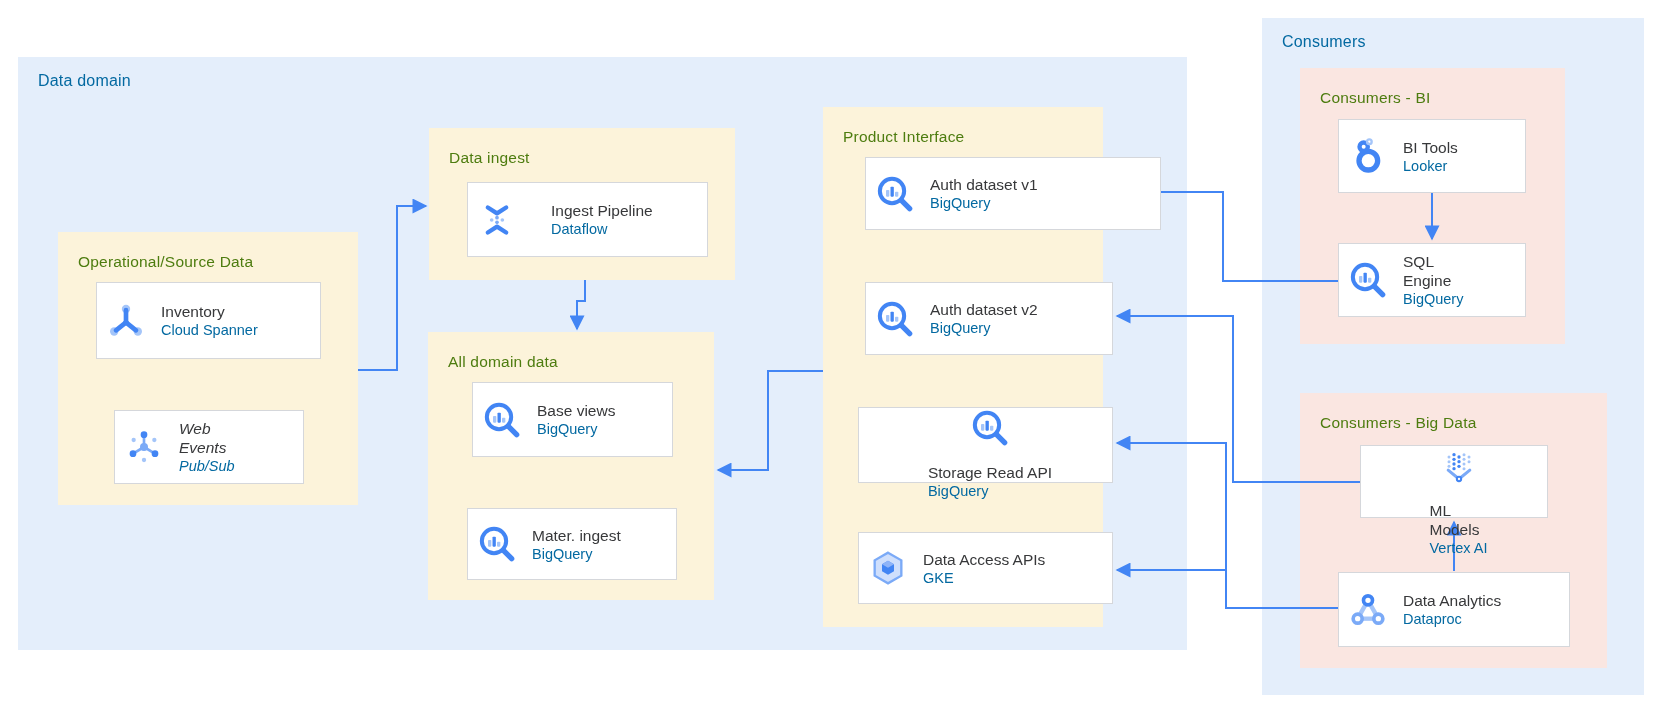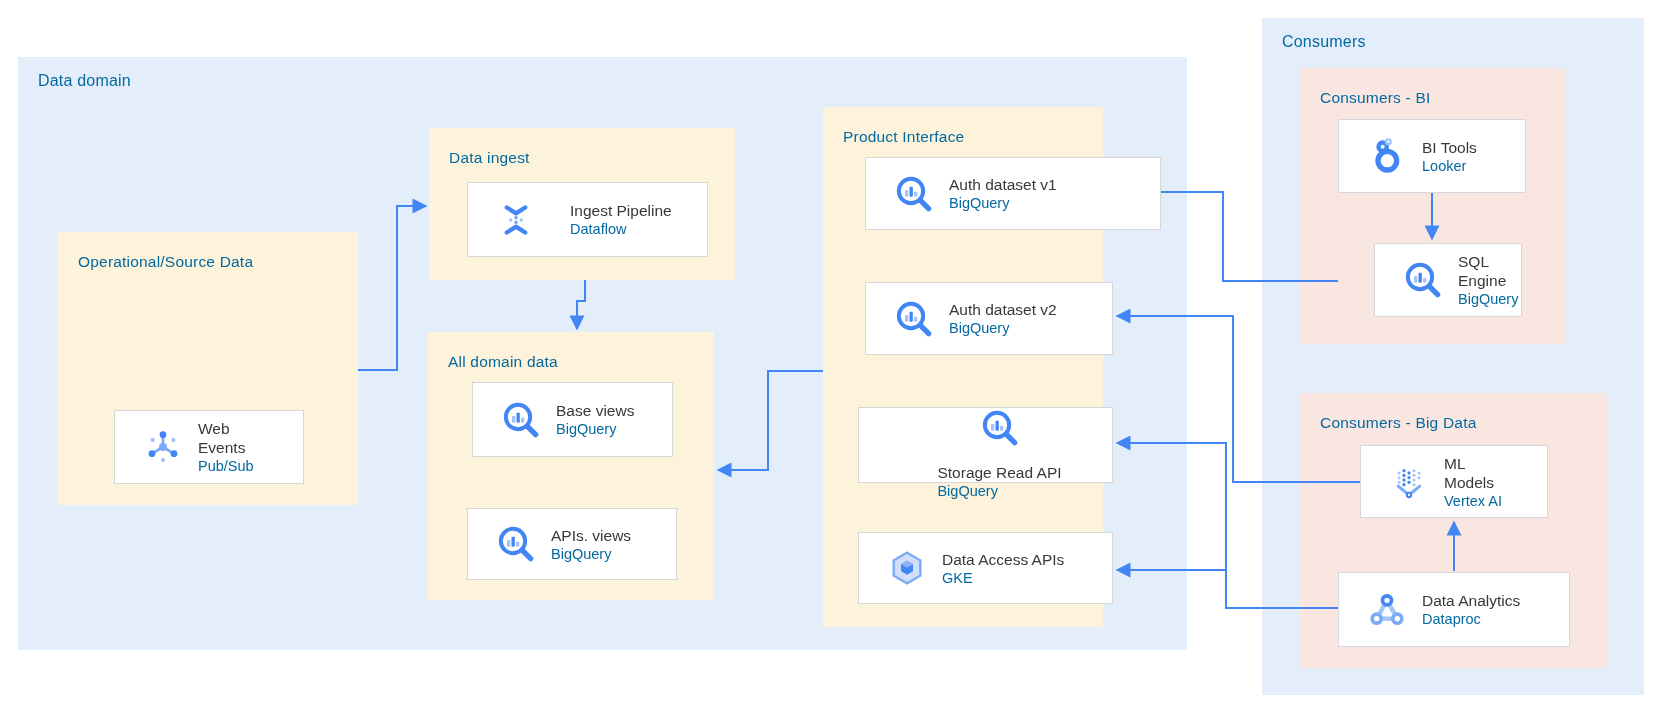--- a/index.html
+++ b/index.html
@@ -4,24 +4,24 @@
 <style>
   html,body{margin:0;padding:0;background:#ffffff;}
   body{font-family:"Liberation Sans",sans-serif;}
   #canvas{position:relative;width:1664px;height:716px;background:#ffffff;overflow:hidden;}
 
   .region{position:absolute;background:#e4eefb;}
   .group{position:absolute;background:#fcf3da;}
   .group.pink{background:#fae6e1;}
 
   .region-label{position:absolute;left:20px;top:15px;font-size:16px;color:#0369a1;letter-spacing:.2px;}
-  .group-label{position:absolute;left:20px;top:21px;font-size:15.5px;color:#0369a1;letter-spacing:.2px;}
+  .group-label{position:absolute;left:20px;top:21px;font-size:15.5px;color:#4d7c0f;letter-spacing:.2px;}
 
   .card{position:absolute;background:#ffffff;border:1px solid #d5d7db;box-sizing:border-box;
-        display:flex;align-items:center;padding-left:28px;gap:15px;}
+        display:flex;align-items:center;padding-left:9px;gap:15px;}
   .icon{width:40px;height:40px;flex:0 0 40px;}
   .ct{display:flex;flex-direction:column;justify-content:center;}
   .card-title{font-size:15.5px;line-height:19px;color:#37383a;white-space:pre-line;}
   .card-sub{font-size:14.5px;line-height:18px;color:#0369a1;}
 
   #wires{position:absolute;left:0;top:0;pointer-events:none;}
   .wire{fill:none;stroke:#4285f4;stroke-width:2;}
 </style>
 </head>
 <body>
@@ -153,22 +153,31 @@
     <polyline class="wire" points="585,280 585,301 577,301 577,329" marker-end="url(#ah)"></polyline>
     <polyline class="wire" points="823,371 768,371 768,470 718,470" marker-end="url(#ah)"></polyline>
     <polyline class="wire" points="1338,281 1223,281 1223,192 1117,192" marker-end="url(#ah)"></polyline>
     <polyline class="wire" points="1360,482 1233,482 1233,316 1117,316" marker-end="url(#ah)"></polyline>
     <polyline class="wire" points="1338,608 1226,608 1226,443 1117,443" marker-end="url(#ah)"></polyline>
     <polyline class="wire" points="1227,570 1117,570" marker-end="url(#ah)"></polyline>
     <polyline class="wire" points="1432,193 1432,239" marker-end="url(#ah)"></polyline>
     <polyline class="wire" points="1454,571 1454,522" marker-end="url(#ah)"></polyline>
   </svg>
 
-
-  <div class="card" style="left:114px;top:410px;width:190px;height:74px;">
+  <div class="card" style="left:96px;top:282px;width:225px;height:77px;">
+    <svg class="icon">
+        <use href="#ic-spanner"></use>
+      </svg>
+    <div class="ct">
+      <div class="card-title">Inventory</div>
+      <div class="card-sub">Cloud Spanner</div>
+    </div>
+  </div>
+
+  <div class="card" style="left:114px;top:410px;width:190px;height:74px;font-style:italic;">
     <svg class="icon">
         <use href="#ic-pubsub"></use>
       </svg>
     <div class="ct">
       <div class="card-title">Web
 Events</div>
       <div class="card-sub">Pub/Sub</div>
     </div>
   </div>
 
@@ -190,21 +199,21 @@
       <div class="card-title">Base views</div>
       <div class="card-sub">BigQuery</div>
     </div>
   </div>
 
   <div class="card" style="left:467px;top:508px;width:210px;height:72px;">
     <svg class="icon">
         <use href="#ic-bigquery"></use>
       </svg>
     <div class="ct">
-      <div class="card-title">APIs. views</div>
+      <div class="card-title">Mater. ingest</div>
       <div class="card-sub">BigQuery</div>
     </div>
   </div>
 
   <div class="card" style="left:865px;top:157px;width:296px;height:73px;">
     <svg class="icon">
         <use href="#ic-bigquery"></use>
       </svg>
     <div class="ct">
       <div class="card-title">Auth dataset v1</div>
@@ -245,32 +254,32 @@
   <div class="card" style="left:1338px;top:119px;width:188px;height:74px;">
     <svg class="icon">
         <use href="#ic-looker"></use>
       </svg>
     <div class="ct">
       <div class="card-title">BI Tools</div>
       <div class="card-sub">Looker</div>
     </div>
   </div>
 
-  <div class="card" style="left:1338px;top:243px;width:148px;height:74px;margin-left:36px;">
+  <div class="card" style="left:1338px;top:243px;width:188px;height:74px;">
     <svg class="icon">
         <use href="#ic-bigquery"></use>
       </svg>
     <div class="ct">
       <div class="card-title">SQL
 Engine</div>
       <div class="card-sub">BigQuery</div>
     </div>
   </div>
 
-  <div class="card" style="left:1360px;top:445px;width:188px;height:73px;">
+  <div class="card" style="left:1360px;top:445px;width:188px;height:73px;flex-direction:column;">
     <svg class="icon">
         <use href="#ic-vertex"></use>
       </svg>
     <div class="ct">
       <div class="card-title">ML
 Models</div>
       <div class="card-sub">Vertex AI</div>
     </div>
   </div>
 

